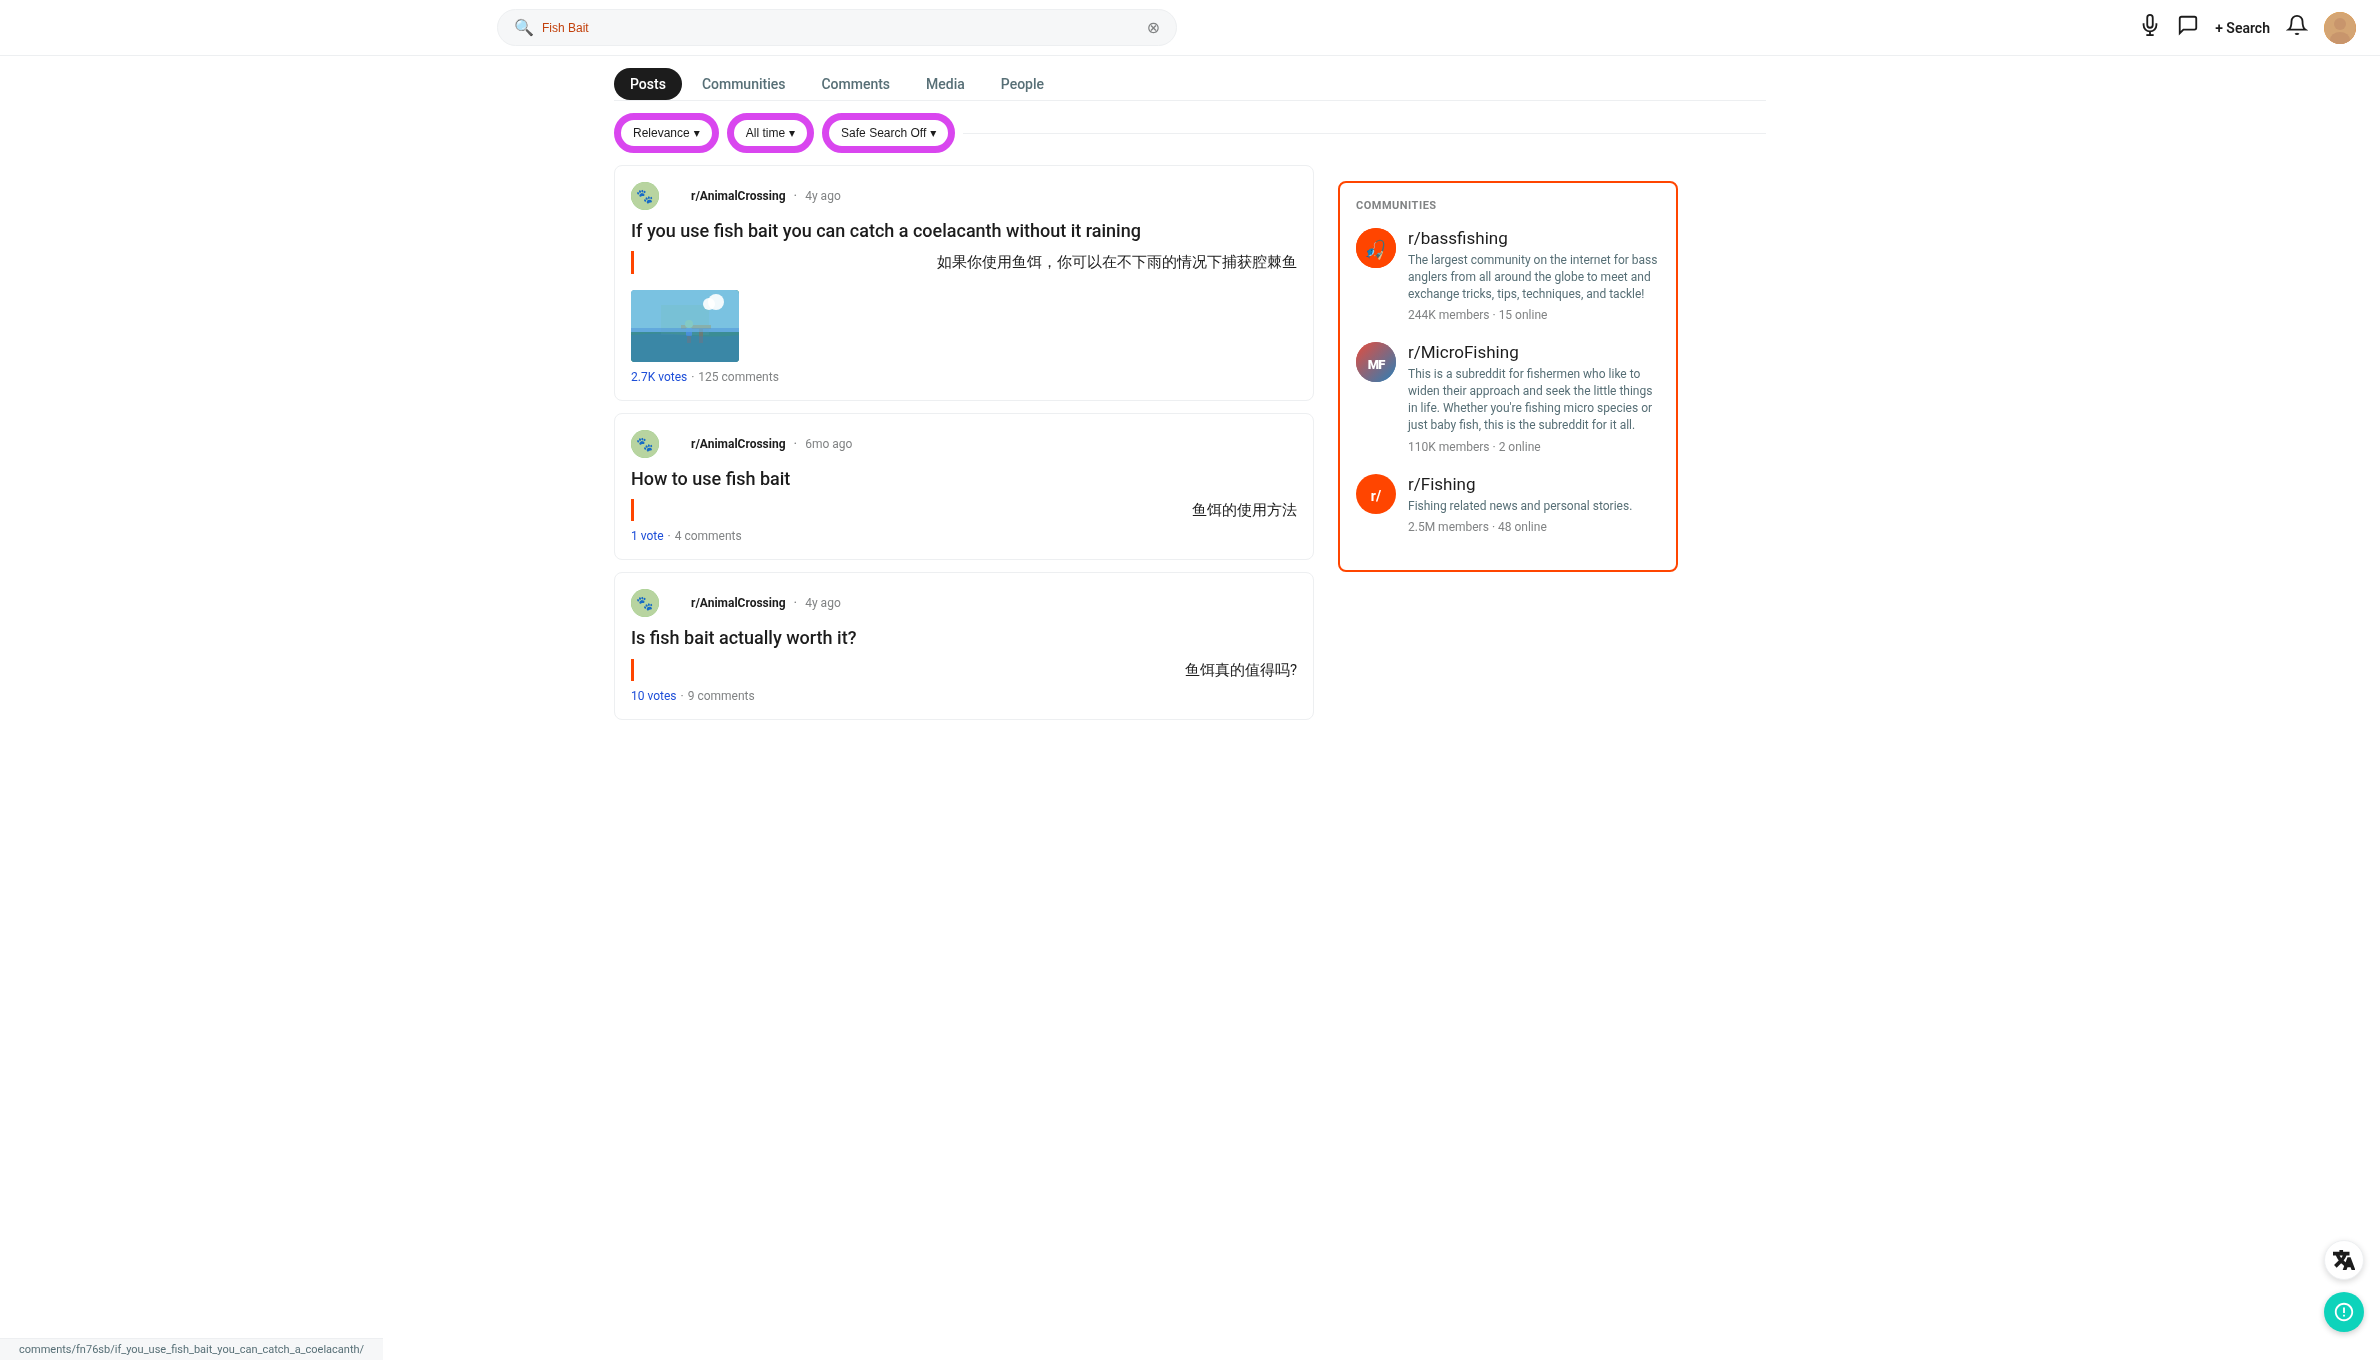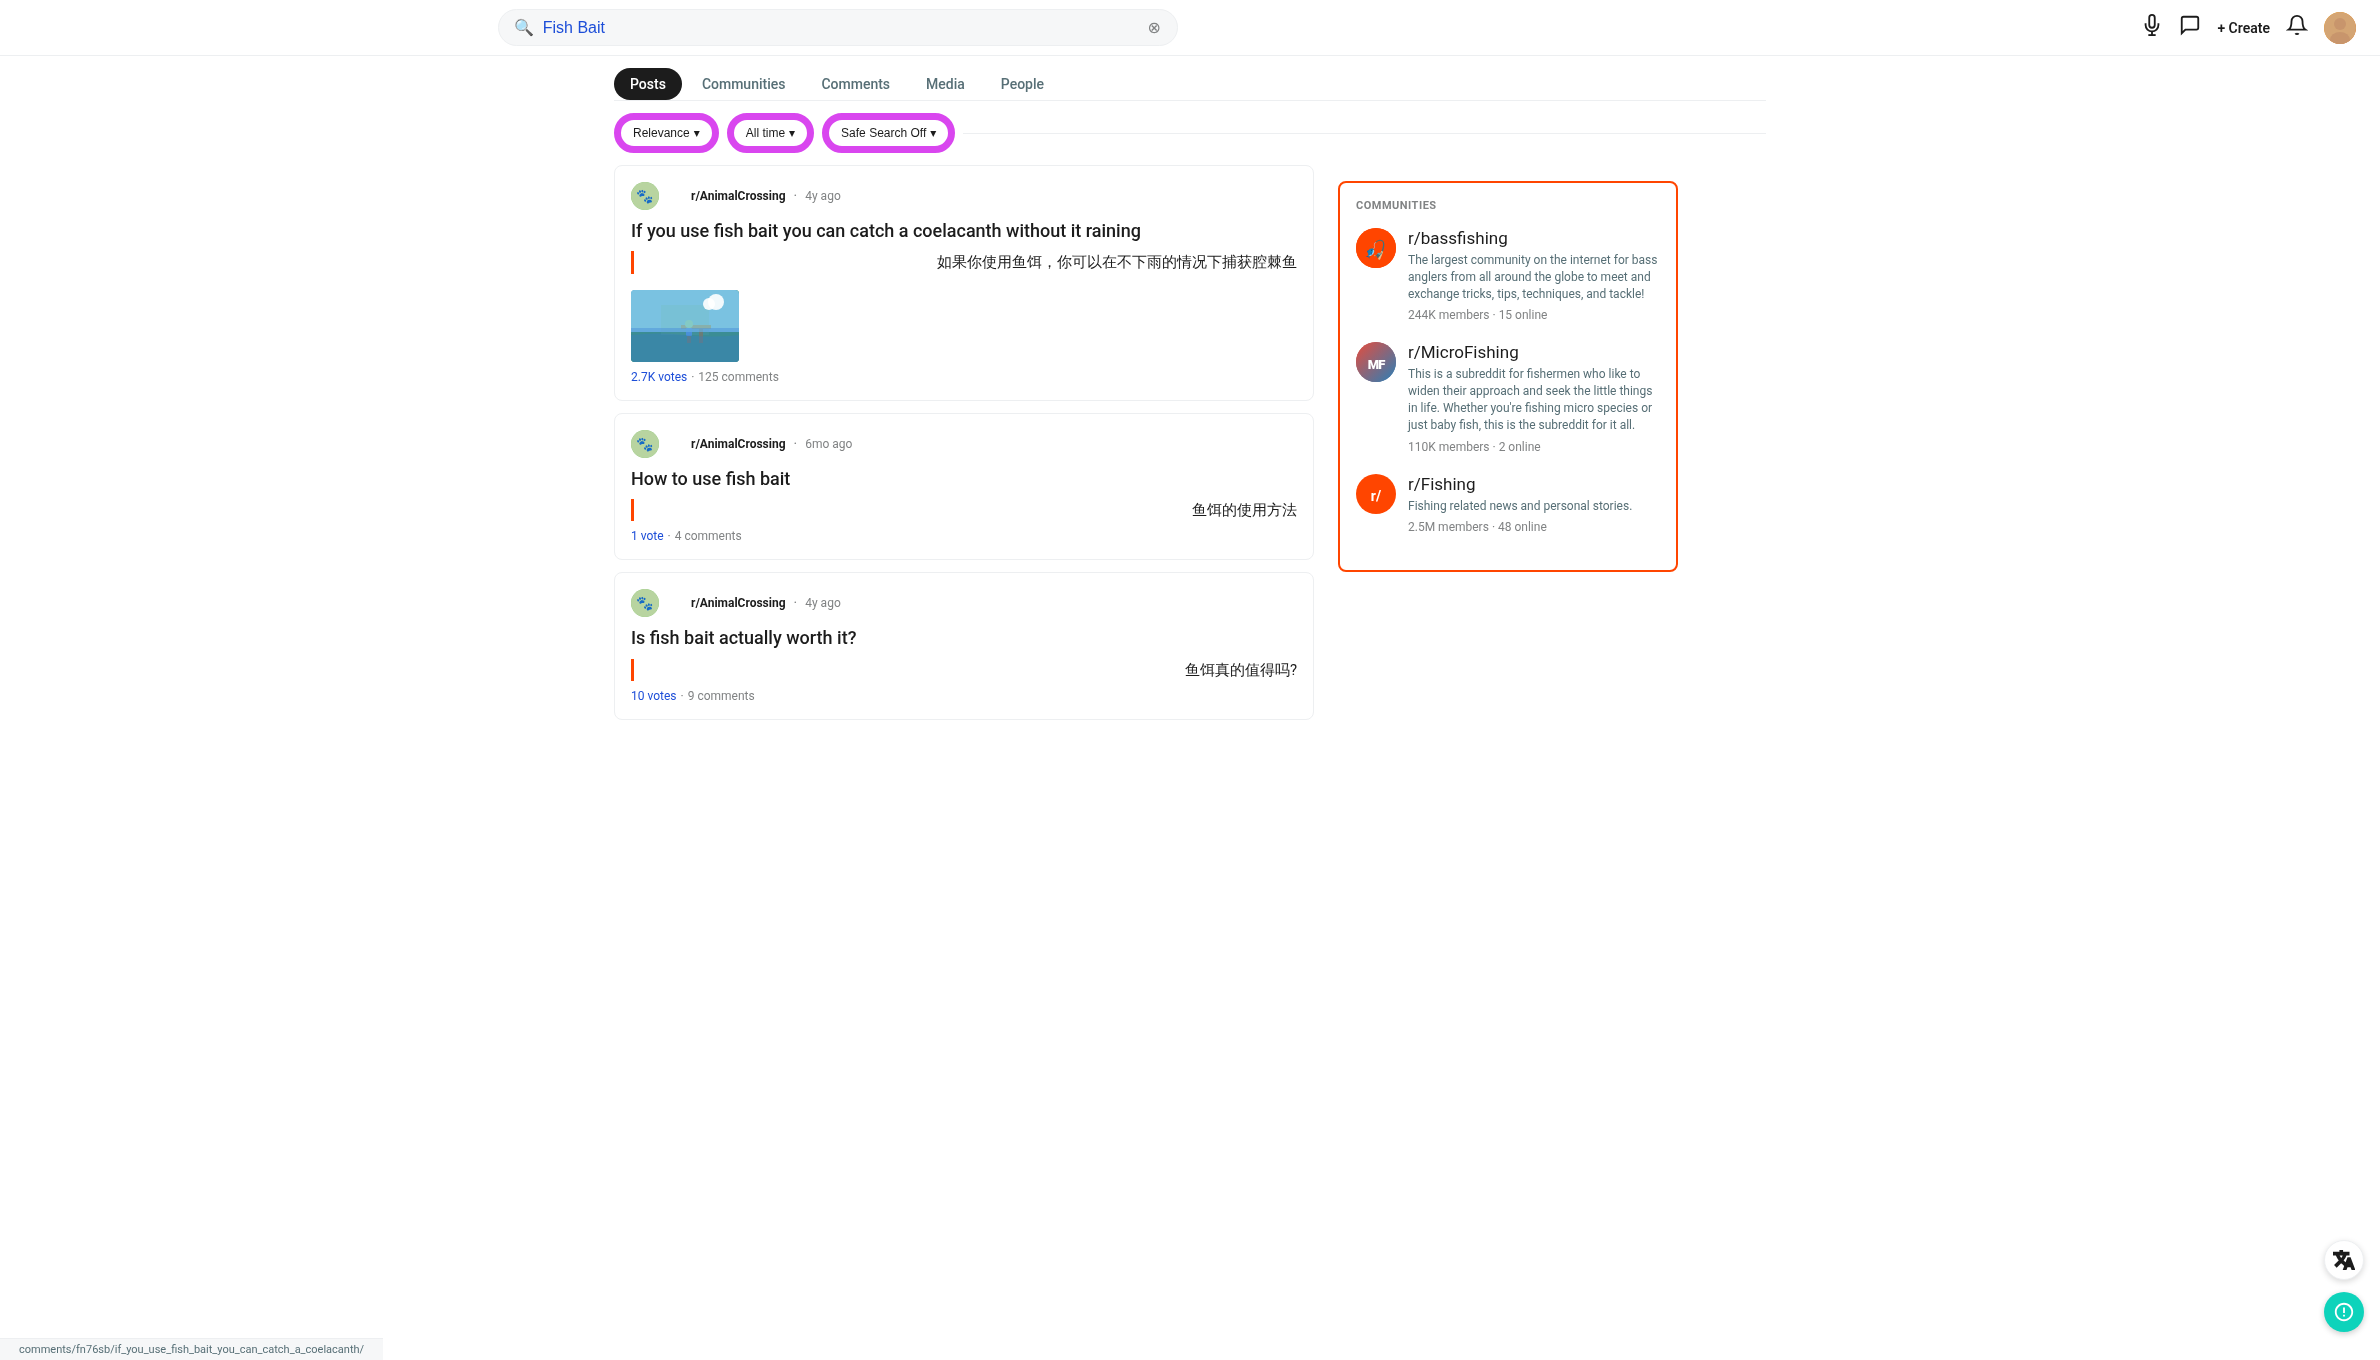--- a/index.html
+++ b/index.html
@@ -29,23 +29,23 @@
       padding: 8px 16px;
       flex: 1;
       max-width: 680px;
       margin: 0 auto;
       gap: 8px;
     }
     .search-bar input {
       border: none;
       background: transparent;
       outline: none;
-      font-size: 16px;
+      font-size: 12px;
       flex: 1;
-      color: #1d4ed8;
+      color: #c2410c;
     }
     .header-right {
       display: flex;
       align-items: center;
       gap: 16px;
       margin-left: auto;
     }
     .header-icon {
       font-size: 20px;
       cursor: pointer;
@@ -350,21 +350,21 @@
         <line x1="12" y1="19" x2="12" y2="23"></line>
         <line x1="8" y1="23" x2="16" y2="23"></line>
       </svg>
     </span>
     <span class="header-icon">
       <svg width="22" height="22" viewBox="0 0 24 24" fill="none" stroke="#1c1c1c" stroke-width="2">
         <path d="M21 15a2 2 0 0 1-2 2H7l-4 4V5a2 2 0 0 1 2-2h14a2 2 0 0 1 2 2z"></path>
       </svg>
     </span>
     <div class="create-btn">
-      <span>+ Create</span>
+      <span>+ Search</span>
     </div>
     <span class="header-icon">
       <svg width="22" height="22" viewBox="0 0 24 24" fill="none" stroke="#1c1c1c" stroke-width="2">
         <path d="M18 8A6 6 0 0 0 6 8c0 7-3 9-3 9h18s-3-2-3-9"></path>
         <path d="M13.73 21a2 2 0 0 1-3.46 0"></path>
       </svg>
     </span>
     <div class="avatar">
       <svg width="32" height="32" viewBox="0 0 32 32">
         <circle cx="16" cy="16" r="16" fill="#d4a574"></circle>

